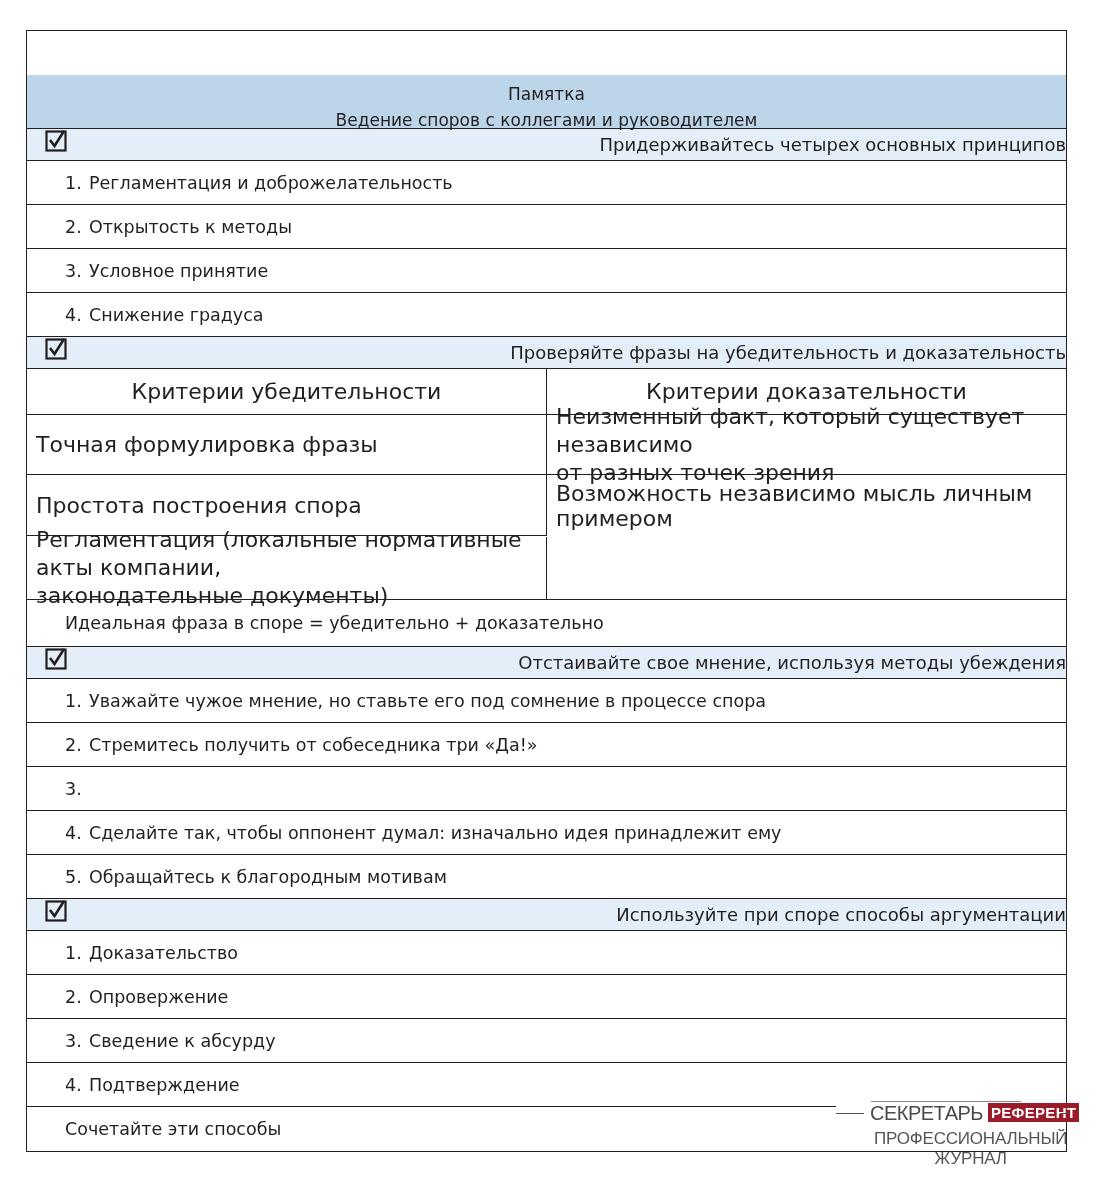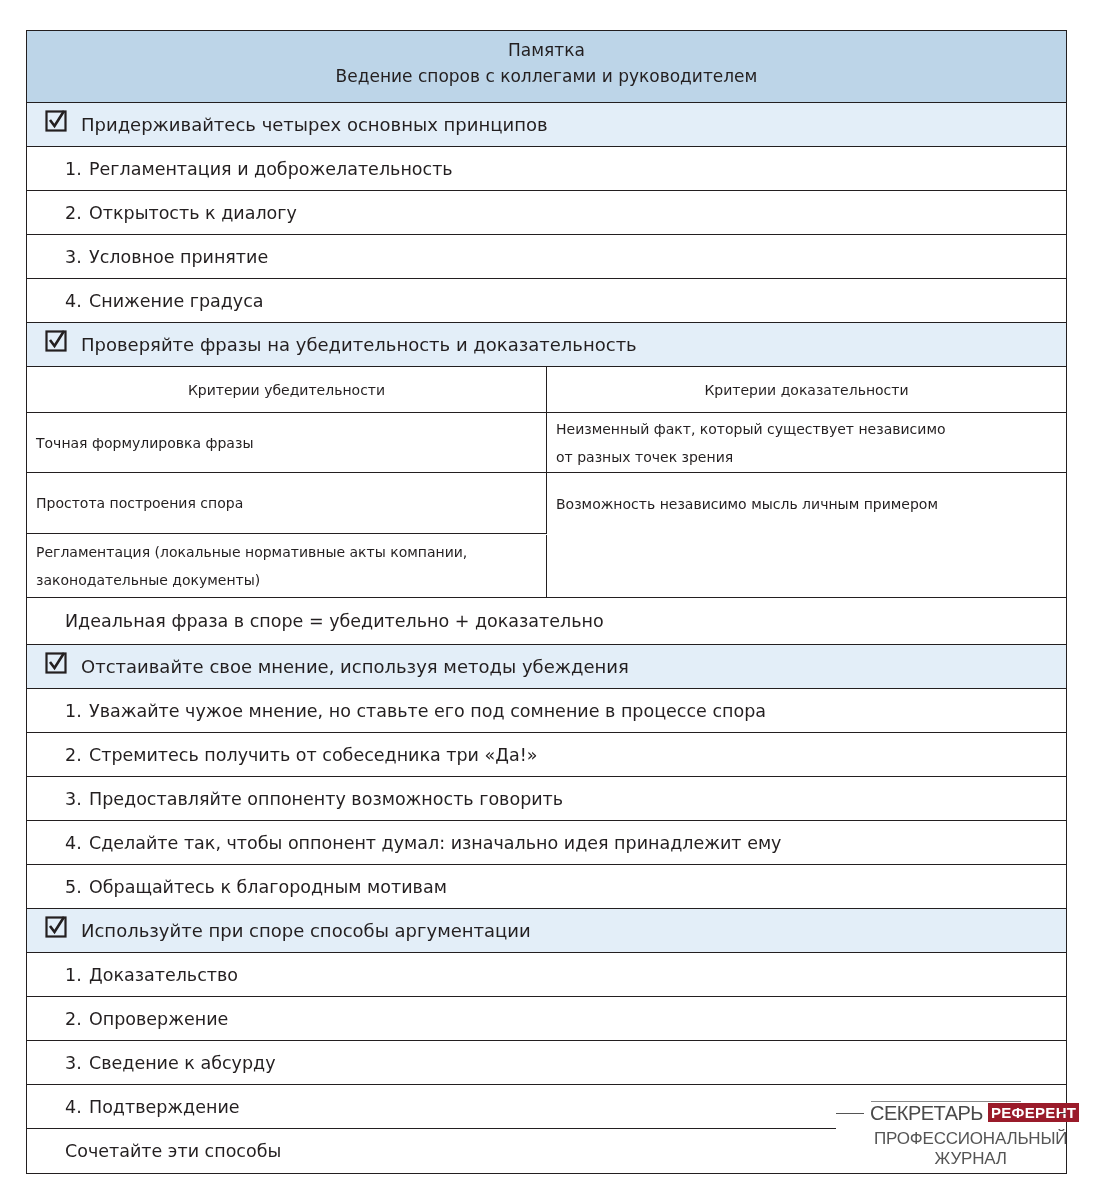--- a/index.html
+++ b/index.html
@@ -1,26 +1,26 @@
 <!DOCTYPE html>
 <html><head>
 <meta charset="utf-8">
 <style>
   html, body { margin: 0; padding: 0; background: #ffffff; }
   body { width: 1100px; height: 1200px; position: relative; font-family: "DejaVu Sans", "Liberation Sans", sans-serif; color: #231f20; }
   .memo { position: absolute; left: 26px; top: 30px; width: 1041px; border: 1.5px solid #231f20; box-sizing: border-box; }
-  .hdr { background: #bdd5e8; height: 72px; border-bottom: 1.5px solid #231f20; text-align: center; font-size: 17px; line-height: 26px; padding-top: 6px; box-sizing: border-box; }
-  .sec { background: #e3eef8; height: 44px; border-bottom: 1.5px solid #231f20; display: flex; align-items: center; padding-left: 18px; box-sizing: border-box; font-size: 18px; }
+  .hdr { background: #bdd5e8; height: 54px; border-bottom: 1.5px solid #231f20; text-align: center; font-size: 17px; line-height: 26px; padding-top: 6px; box-sizing: border-box; margin-top: 44px; }
+  .sec { background: #e3eef8; height: 32px; border-bottom: 1.5px solid #231f20; display: flex; align-items: center; padding-left: 18px; box-sizing: border-box; font-size: 18px; justify-content: space-between; }
   .sec .cb { width: 22px; height: 22px; margin-right: 14px; position: relative; top: -4px; }
   .item { height: 44px; border-bottom: 1.2px solid #231f20; display: flex; align-items: center; padding-left: 38px; box-sizing: border-box; font-size: 17.5px; }
   .item .num { display: inline-block; width: 24px; }
   .plain { padding-left: 38px; }
   .last { border-bottom: none; }
   .grid { display: grid; grid-template-columns: 520px 1fr; border-bottom: 1.2px solid #231f20; }
-  .grid > div { border-bottom: 1.2px solid #231f20; display: flex; align-items: center; box-sizing: border-box; font-size: 14px; }
+  .grid > div { border-bottom: 1.2px solid #231f20; display: flex; align-items: center; box-sizing: border-box; font-size: 22px; }
   .grid > div:nth-child(odd) { border-right: 1.2px solid #231f20; padding-left: 9px; }
   .grid > div:nth-child(even) { padding-left: 9px; }
   .grid > .gh { justify-content: center; height: 46px; padding-left: 0 !important; }
   .grid > .r1 { height: 60px; }
   .grid > .r2 { height: 61px; }
   .grid > .r3 { height: 62px; border-bottom: none; }
   .grid .two { line-height: 28px; }
   .ideal { height: 47px; }
   .logo { position: absolute; right: 34px; top: 1101px; width: 230px; height: 50px; background: #fff; text-align: center; }
   .logo .line { position: absolute; top: 12px; height: 1px; background: #555; }
@@ -47,21 +47,21 @@
         <path d="M5 10 L9.5 16 L19 1" fill="none" stroke="#231f20" stroke-width="2.6"></path>
       </svg>
     <span>Придерживайтесь четырех основных принципов</span>
   </div>
   <div class="item">
       <span class="num">1.</span>
       <span>Регламентация и доброжелательность</span>
     </div>
   <div class="item">
       <span class="num">2.</span>
-      <span>Открытость к диалогу</span>
+      <span>Открытость к методы</span>
     </div>
   <div class="item">
       <span class="num">3.</span>
       <span>Условное принятие</span>
     </div>
   <div class="item">
       <span class="num">4.</span>
       <span>Снижение градуса</span>
     </div>
 
@@ -108,21 +108,20 @@
   <div class="item">
       <span class="num">1.</span>
       <span>Уважайте чужое мнение, но ставьте его под сомнение в процессе спора</span>
     </div>
   <div class="item">
       <span class="num">2.</span>
       <span>Стремитесь получить от собеседника три «Да!»</span>
     </div>
   <div class="item">
       <span class="num">3.</span>
-      <span>Предоставляйте оппоненту возможность говорить</span>
     </div>
   <div class="item">
       <span class="num">4.</span>
       <span>Сделайте так, чтобы оппонент думал: изначально идея принадлежит ему</span>
     </div>
   <div class="item">
       <span class="num">5.</span>
       <span>Обращайтесь к благородным мотивам</span>
     </div>
 

